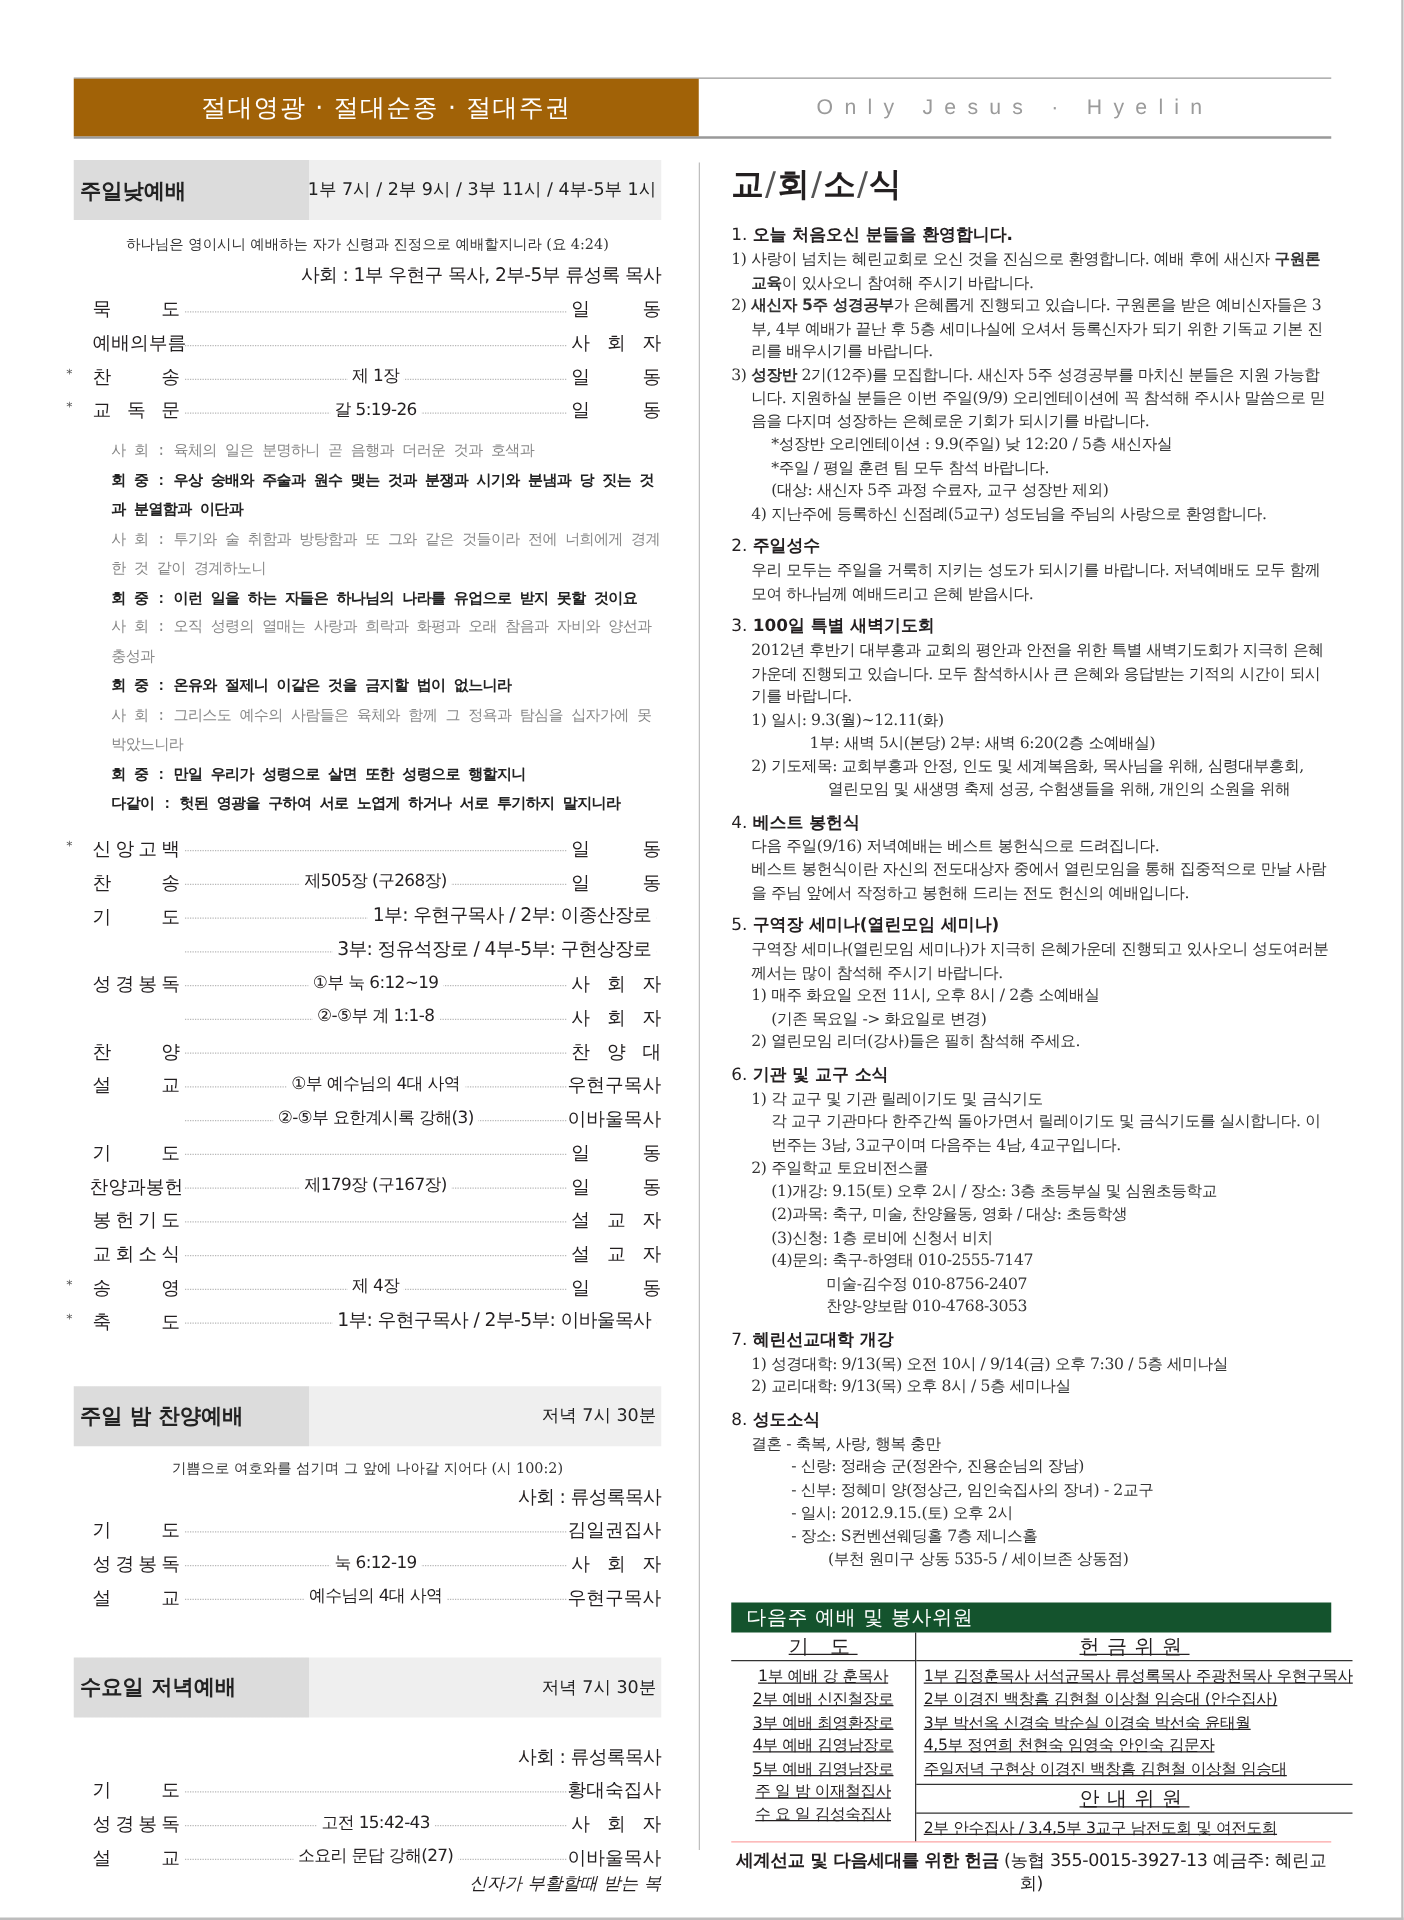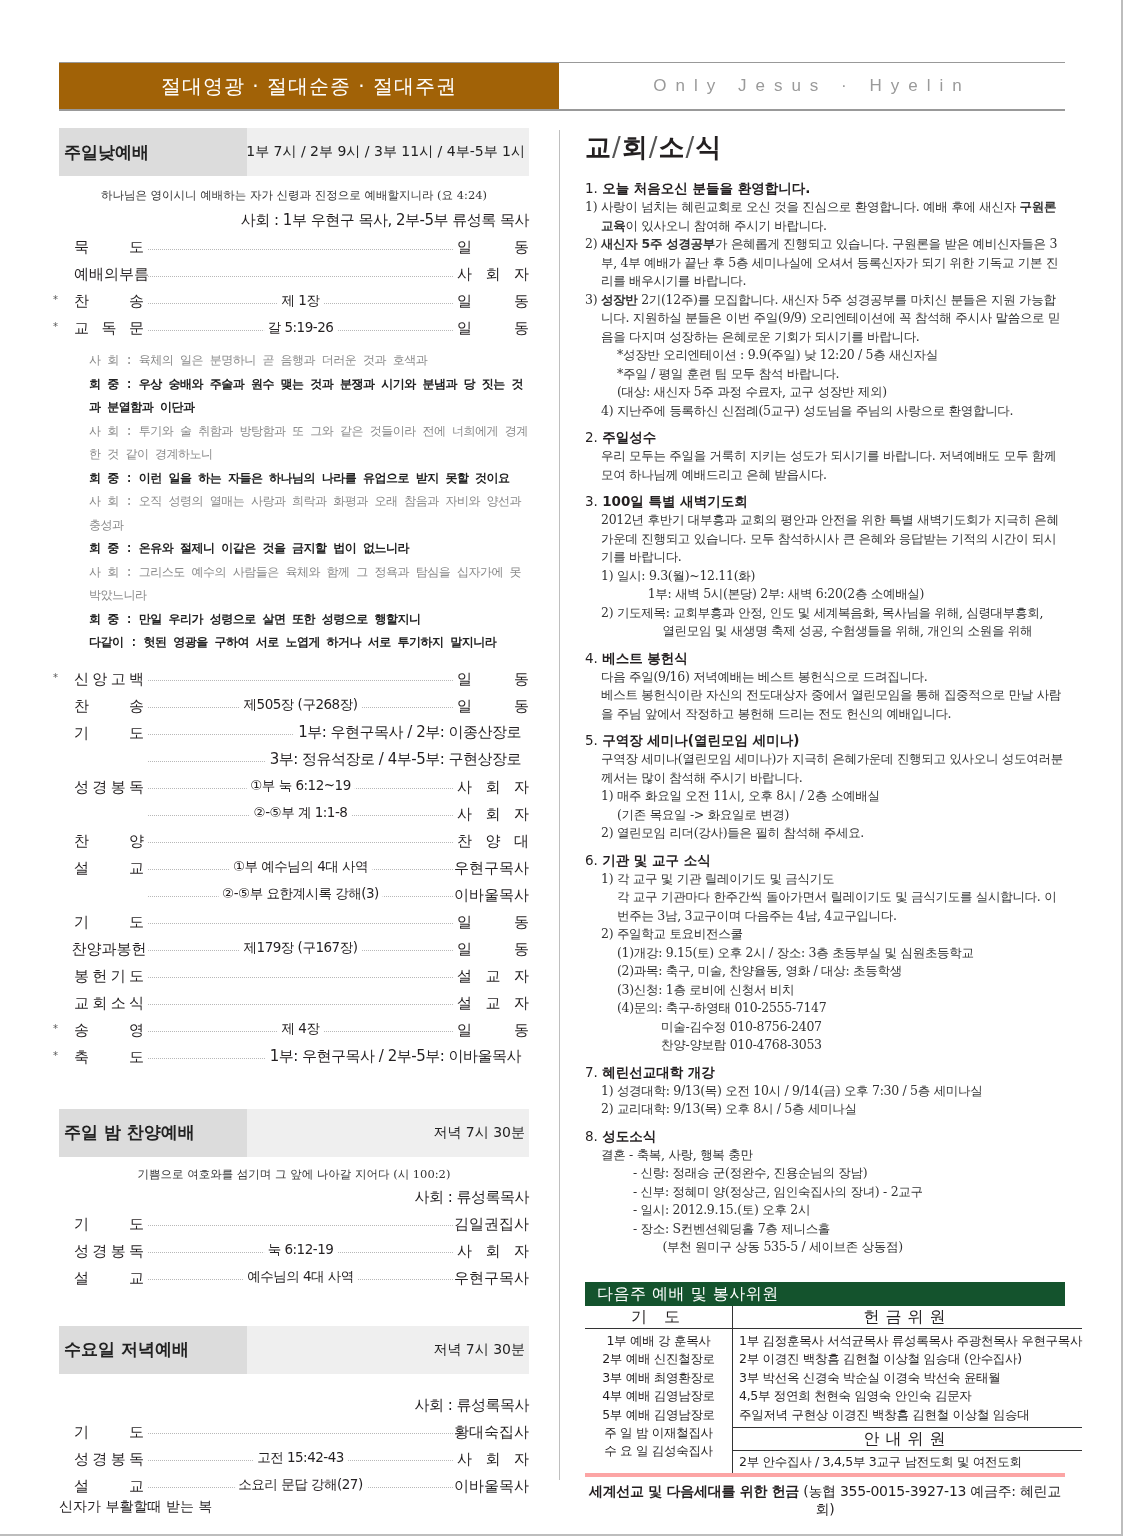--- a/index.html
+++ b/index.html
@@ -28,40 +28,40 @@
   .row .lbl { width:70px; padding-left:15px; display:flex; justify-content:space-between; white-space:nowrap; }
   .row .dots { flex:1; position:relative; height:20px; margin:0 4px; }
   .row .dots::before { content:""; position:absolute; left:0; right:0; top:11px; border-top:1px dotted #b8b8b8; }
   .row .mid { position:absolute; left:50%; transform:translateX(-50%); background:#fff; padding:0 4px; font-size:13.5px; top:0; white-space:nowrap; letter-spacing:-0.5px; }
   .row .mid.off { left:auto; right:0; transform:none; font-size:15px; }
   .row .who { width:72px; display:flex; justify-content:space-between; white-space:nowrap; }
   .resp { font-size:12px; line-height:23.5px; padding-left:30px; margin:8px 0 10px; letter-spacing:-0.5px;font-family:Liberation Mono, monospace; }
   .resp .leader { color:#888; }
   .resp .people { color:#222; font-weight:600; }
 
-  .subline { text-align:left; font-size:14px; margin-top:-2px; }
+  .subline { text-align:right; font-size:14px; margin-top:-2px;font-style:italic; }
 
   
   .right { position:absolute; left:585px; top:128px; width:480px; }
   .news-title { font-size:26px; font-weight:bold; letter-spacing:1px; margin:2px 0 14px; }
   .news-title .sl { font-weight:normal; color:#555; }
   .item { margin-bottom:8px; }
   .item-head { font-size:13.5px; font-weight:bold; line-height:19px; }
   .item-head .num { font-weight:normal; }
   .p { font-family:"DejaVu Serif", serif; font-size:12.5px; line-height:18.5px; color:#333; letter-spacing:-0.3px; }
   .ind1 { padding-left:16px; }
   .ind2 { padding-left:32px; }
   .ind3 { padding-left:48px; }
   .hang { padding-left:16px; text-indent:-16px; }
   .p b { font-family:"DejaVu Sans", sans-serif; font-weight:bold; }
 
   
   .nextweek { position:absolute; left:585px; top:1282px; width:480px; }
   .nw-head { background:#14532d; color:#fff; font-size:16px; height:24px; display:flex; align-items:center; padding-left:12px; letter-spacing:0.5px; }
-  .nw-table { display:grid; grid-template-columns:148px 1fr; border-bottom:4px solid #fca5a5; }
+  .nw-table { display:grid; grid-template-columns:148px 1fr; border-bottom:1px solid #fca5a5;text-decoration:underline; }
   .nw-col-l { border-right:1px solid #333; }
   .nw-th { text-align:center; font-size:16px; height:22px; line-height:22px; letter-spacing:6px; border-bottom:1px solid #333; }
   .nw-list { padding:3px 0 3px; }
   .nw-item { font-size:12.5px; line-height:18.4px; white-space:nowrap; letter-spacing:-0.3px; }
   .nw-col-l .nw-item { text-align:center; }
   .nw-col-r .nw-item { padding-left:6px; }
   .nw-th2 { text-align:center; font-size:16px; height:22px; line-height:22px; letter-spacing:6px; border-top:1px solid #333; border-bottom:1px solid #333; }
   .nw-footer { text-align:center; font-size:14px; margin-top:6px; letter-spacing:-0.3px; }
   .nw-footer b { font-weight:bold; }
 </style>

